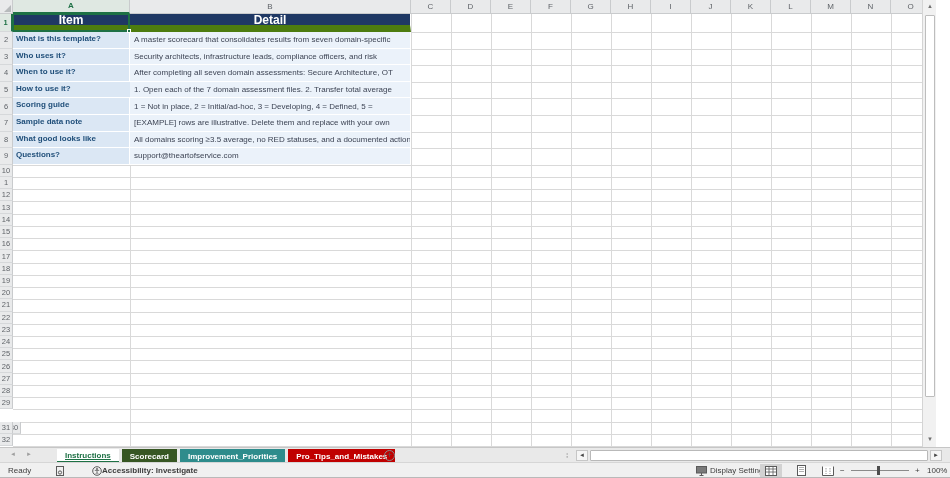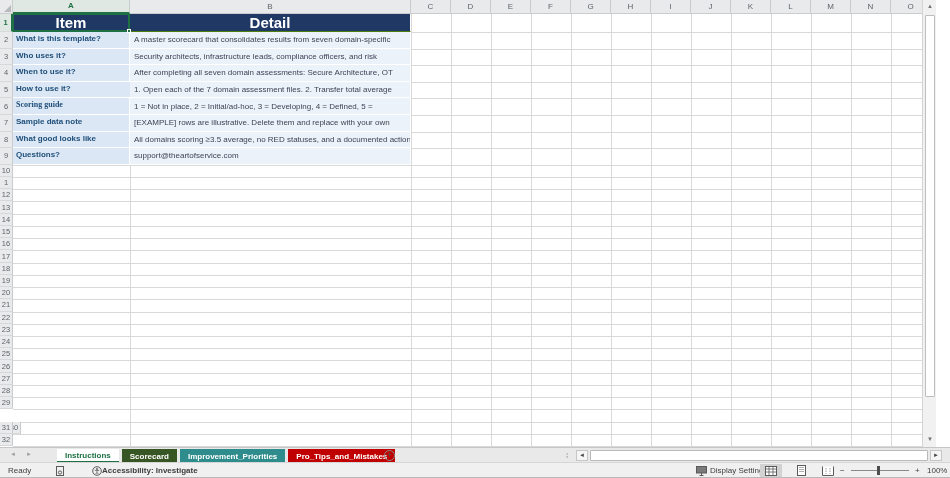--- a/index.html
+++ b/index.html
@@ -18,23 +18,23 @@
           line-height:13px;z-index:4;overflow:hidden;}
   .colhdr.active{background:#dfe8e2;color:#1e7145;border-bottom:2px solid #1e7145;line-height:12px;font-weight:bold;}
   .rowhdr{position:absolute;left:0;width:13px;background:#e9eaeb;border-right:1px solid #c9cbcd;
           border-bottom:1px solid #d6d8da;font-size:7.5px;color:#5f6368;text-align:center;
           display:flex;align-items:center;justify-content:center;z-index:4;overflow:hidden;}
   .rowhdr.active{background:#dfe8e2;color:#1e7145;border-right:2px solid #1e7145;font-weight:bold;}
   .vline{position:absolute;width:1px;background:#d9d9d9;z-index:1;}
   .hline{position:absolute;height:1px;background:#d9d9d9;z-index:1;}
   
   .cell{position:absolute;z-index:2;overflow:hidden;white-space:nowrap;}
-  .cell.navy{background:var(--navy,#1f3864);color:#fff;font-weight:bold;font-size:15px;
+  .cell.navy{background:var(--navy,#1f3864);color:#fff;font-weight:bold;font-size:12px;
              display:flex;align-items:center;justify-content:center;
-             border-right:1px solid #fff;border-bottom:1px solid #4d7c0f;}
+             border-right:1px solid #fff;border-bottom:7px solid #4d7c0f;}
   .cell.item{background:var(--item-bg,#dbe7f4);color:var(--item-text,#1f4e79);font-weight:bold;
              font-size:8px;padding:2px 0 0 3px;border-right:1px solid #fff;border-bottom:1px solid #fff;}
   .cell.detail{background:var(--detail-bg,#ebf2fa);color:#3d4454;font-size:8px;
              display:flex;align-items:center;padding-left:4px;border-right:1px solid #fff;border-bottom:1px solid #fff;}
   .selbox{position:absolute;border:2px solid var(--green,#1e7145);z-index:3;pointer-events:none;}
   .selbox .handle{position:absolute;right:-3px;bottom:-3px;width:4px;height:4px;
                   background:var(--green,#1e7145);border:1px solid #fff;}
   
   .vscroll{position:absolute;right:0;top:0;width:14px;height:447px;background:#f1f1f1;
            border-left:1px solid #d4d4d4;z-index:6;}
@@ -42,21 +42,21 @@
           font-size:6px;text-align:center;line-height:13px;}
   .vs-thumb{position:absolute;left:2px;top:15px;width:10px;height:382px;background:#ffffff;
             border:1px solid #bdbdbd;border-radius:1px;}
   
   .tabbar{position:absolute;left:0;top:447px;width:950px;height:15px;background:#e9e9e9;
           border-top:1px solid #c6c6c6;z-index:7;}
   .tabnav{position:absolute;top:3px;font-size:6px;color:#9e9e9e;}
   .tabs{position:absolute;left:57px;top:1px;height:14px;display:flex;gap:3px;}
   .tab{height:14px;padding:0 8px;font-size:8px;font-weight:600;display:flex;align-items:center;
        white-space:nowrap;cursor:pointer;}
-  .tab.active{background:#fff;border-bottom:2px solid var(--green,#1e7145);}
+  .tab.active{background:#fff;border-bottom:2px solid var(--green,#1e7145);text-decoration:underline;}
   .addsheet{position:absolute;left:384px;top:2px;width:11px;height:11px;border:1px solid #8a8a8a;
             border-radius:50%;color:#555;font-size:9px;line-height:9px;text-align:center;}
   .splitter{position:absolute;left:566px;top:2px;color:#8a8a8a;font-size:8px;line-height:11px;}
   .hs-btn{position:absolute;top:2px;width:12px;height:11px;background:#f5f5f5;border:1px solid #c6c6c6;
           color:#444;font-size:6px;text-align:center;line-height:9px;}
   .hs-track{position:absolute;left:590px;top:2px;width:338px;height:11px;background:#fff;
             border:1px solid #b9b9b9;border-radius:1px;}
   
   .statusbar{position:absolute;left:0;top:462px;width:950px;height:16px;background:#f0f0f0;
              border-top:1px solid #d6d6d6;font-size:8px;color:#3c3c3c;z-index:7;}
@@ -179,21 +179,21 @@
       <div class="cell navy" style="left: 13px; top: 14px; width: 117px; height: 18px;">Item</div>
       <div class="cell navy" style="left: 130px; top: 14px; width: 281px; height: 18px;">Detail</div>
       <div class="cell item" style="left: 13px; top: 32px; width: 117px; height: 16.6px;">What is this template?</div>
       <div class="cell detail" style="left: 130px; top: 32px; width: 281px; height: 16.6px;">A master scorecard that consolidates results from seven domain-specific</div>
       <div class="cell item" style="left: 13px; top: 48.6px; width: 117px; height: 16.6px;">Who uses it?</div>
       <div class="cell detail" style="left: 130px; top: 48.6px; width: 281px; height: 16.6px;">Security architects, infrastructure leads, compliance officers, and risk</div>
       <div class="cell item" style="left: 13px; top: 65.2px; width: 117px; height: 16.6px;">When to use it?</div>
       <div class="cell detail" style="left: 130px; top: 65.2px; width: 281px; height: 16.6px;">After completing all seven domain assessments: Secure Architecture, OT</div>
       <div class="cell item" style="left: 13px; top: 81.8px; width: 125px; height: 16.6px;">How to use it?</div>
       <div class="cell detail" style="left: 130px; top: 81.8px; width: 281px; height: 16.6px;">1. Open each of the 7 domain assessment files. 2. Transfer total average</div>
-      <div class="cell item" style="left: 13px; top: 98.4px; width: 117px; height: 16.6px; font-family: Liberation Serif, serif;">Scoring guide</div>
+      <div class="cell item" style="left: 13px; top: 98.4px; width: 117px; height: 16.6px;">Scoring guide</div>
       <div class="cell detail" style="left: 130px; top: 98.4px; width: 281px; height: 16.6px;">1 = Not in place, 2 = Initial/ad-hoc, 3 = Developing, 4 = Defined, 5 =</div>
       <div class="cell item" style="left: 13px; top: 115px; width: 117px; height: 16.6px;">Sample data note</div>
       <div class="cell detail" style="left: 130px; top: 115px; width: 281px; height: 16.6px;">[EXAMPLE] rows are illustrative. Delete them and replace with your own</div>
       <div class="cell item" style="left: 13px; top: 131.6px; width: 117px; height: 16.6px;">What good looks like</div>
       <div class="cell detail" style="left: 130px; top: 131.6px; width: 281px; height: 16.6px;">All domains scoring ≥3.5 average, no RED statuses, and a documented action</div>
       <div class="cell detail" style="left: 130px; top: 148.2px; width: 281px; height: 16.6px;">support@theartofservice.com</div>
       <div class="cell item" style="left: 13px; top: 148.2px; width: 117px; height: 16.6px;">Questions?</div>
       <div class="selbox" style="left: 12px; top: 13px; width: 118px; height: 19px;">
         <div class="handle"></div>
       </div>

